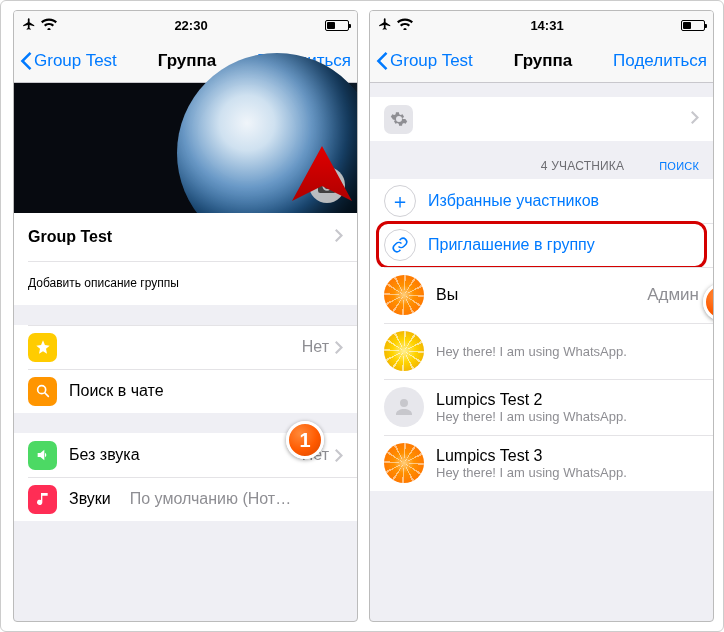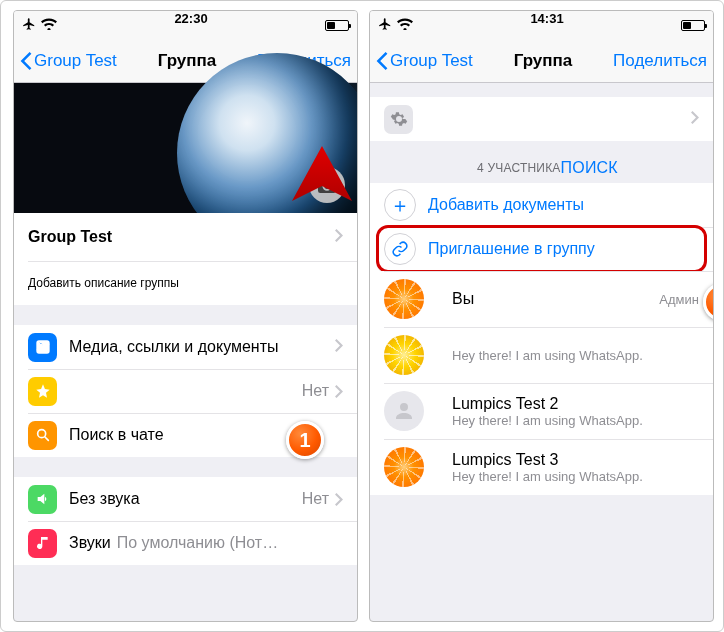--- a/index.html
+++ b/index.html
@@ -29,20 +29,21 @@
     overflow: hidden;
   }
   .phone.left { left: 12px; }
   .phone.right { left: 368px; }
 
   
   .statusbar {
     height: 28px;
     background: #f8f8f8;
     display: flex;
+    align-items: center;
     justify-content: space-between;
     padding: 0 8px;
     font-size: 13px;
     font-weight: 500;
     color: #000;
   }
   .sb-left, .sb-right { display: flex; align-items: center; gap: 5px; }
   .sb-time { font-weight: 600; }
   .airplane-icon, .wifi-icon { display:inline-block; }
   .battery {
@@ -130,25 +131,25 @@
   .icon-pink { background:#ff2d55; }
   .group-name { font-weight:600; height:48px; }
   .desc-cell { font-size:12px; height:44px; }
 
   
   .cell .settings-ico {
     width:29px; height:29px; border-radius:7px; background:#e5e5ea;
     display:flex;align-items:center;justify-content:center; margin-right:12px; flex-shrink:0;
   }
   .section-header {
-    display:flex; align-items:center; justify-content:center;
+    display:flex; align-items:center; justify-content:flex-end;
     padding: 18px 14px 6px 26px;
-    font-size:12px; color:#6d6d72; text-transform:uppercase; letter-spacing:0.2px;
-  }
-  .section-header .search { color:#007aff; font-size:16px;}
+    font-size:12px; color:#6d6d72; text-transform:uppercase; letter-spacing:0.2px;gap:35px;
+  }
+  .section-header .search { color:#007aff; font-size:11px;}
   .round-ico {
     width:32px;height:32px;border-radius:50%;background:#fff;border:1px solid #d1d1d6;
     display:flex;align-items:center;justify-content:center;margin-right:12px;flex-shrink:0;
     color:#007aff;font-size:20px;font-weight:300;
   }
   .cell.link { color:#007aff; }
   .avatar {
     width:40px;height:40px;border-radius:50%;margin-right:12px;flex-shrink:0;
     position:relative; overflow:hidden;
   }
@@ -159,25 +160,25 @@
       repeating-conic-gradient(from 0deg at 50% 50%, rgba(255,255,255,0.5) 0deg 6deg, transparent 6deg 30deg);
     mix-blend-mode: screen;
   }
   .avatar.yellow { background: radial-gradient(circle at 50% 50%, #ffef9a 0%, #ffd400 40%, #f0b000 80%); }
   .avatar.yellow::after{
     content:""; position:absolute; inset:0;
     background:
       repeating-conic-gradient(from 0deg at 50% 50%, rgba(255,255,255,0.6) 0deg 6deg, transparent 6deg 30deg);
   }
   .avatar.grey { background:#e7e7ec; display:flex;align-items:center;justify-content:center;}
-  .member-cell { height:56px;gap:16px; }
+  .member-cell { height:56px; }
   .member-col { display:flex; flex-direction:column; justify-content:center; min-width:0; flex:1;}
   .member-name { font-size:16px; color:#000; }
   .member-status { font-size:13px; color:#8e8e93; white-space:nowrap; overflow:hidden; text-overflow:ellipsis;}
-  .admin { font-size:13px; color:#8e8e93; margin-left:auto;}
+  .admin { font-size:17px; color:#8e8e93; margin-left:auto;}
   .export { color:#007aff; }
 
   
   .invite-wrap { position:relative; }
   .highlight {
     position:absolute; left:6px; right:6px; top:-2px; bottom:-2px;
     border: 3px solid #d40000;
     border-radius: 12px;
     pointer-events:none;
     box-shadow: 0 1px 0 rgba(0,0,0,0.06);
@@ -260,36 +261,20 @@
         </span>
       </div>
       <div class="cell desc-cell div-top">
         <span>Добавить описание группы</span>
       </div>
     </div>
 
     <div class="section-gap"></div>
 
     <div class="section">
-      <div class="cell">
-        <span class="icon-sq icon-blue">
-          <svg width="16" height="16" viewBox="0 0 24 24">
-              <path fill="#fff" d="M4 4h16v16H4z M4 4l6 6 4-4 6 6" stroke="#fff" stroke-width="2"></path>
-              <rect x="3" y="3" width="18" height="18" rx="3" fill="none" stroke="#fff" stroke-width="2"></rect>
-              <circle cx="9" cy="9" r="2" fill="#fff"></circle>
-              <path d="M3 17l6-6 4 4 8-8" stroke="#fff" stroke-width="2" fill="none"></path>
-            </svg>
-        </span>
-        <span>Медиа, ссылки и документы</span>
-        <span class="chev">
-          <svg width="8" height="13" viewBox="0 0 8 13">
-              <path fill="#c7c7cc" d="M0 1.5L1.5 0 8 6.5 1.5 13 0 11.5l5-5z"></path>
-            </svg>
-        </span>
-      </div>
       <div class="cell div-top">
         <span class="icon-sq icon-yellow">
           <svg width="16" height="16" viewBox="0 0 24 24">
               <path fill="#fff" d="M12 2l2.9 6.9L22 10l-5.5 4.8L18 22l-6-3.6L6 22l1.5-7.2L2 10l7.1-1.1z"></path>
             </svg>
         </span>
         <span class="right-detail">
           <span>Нет</span>
           <svg width="8" height="13" viewBox="0 0 8 13">
               <path fill="#c7c7cc" d="M0 1.5L1.5 0 8 6.5 1.5 13 0 11.5l5-5z"></path>
@@ -324,21 +309,21 @@
             </svg>
         </span>
       </div>
       <div class="cell div-top">
         <span class="icon-sq icon-pink">
           <svg width="16" height="16" viewBox="0 0 24 24">
               <path fill="#fff" d="M9 3v10.6A4 4 0 1 0 11 17V7h8V3H9z"></path>
             </svg>
         </span>
         <span>Звуки</span>
-        <span class="grey" style="margin-left:6px;">По умолчанию (Нот…</span>
+        <span class="grey" style="margin-left:19px;">По умолчанию (Нот…</span>
       </div>
     </div>
 
     <div class="step-badge step1">
         <span>1</span>
       </div>
     <svg class="arrow-anno" viewBox="0 0 80 300">
       <defs>
         <linearGradient id="argrad" x1="0" y1="0" x2="0" y2="1">
           <stop offset="0" stop-color="#e00000"></stop>
@@ -399,21 +384,21 @@
       </span>
     </div>
 
     <div class="section-header">
       <span>4 УЧАСТНИКА</span>
       <span class="search">ПОИСК</span>
     </div>
 
     <div class="cell link">
       <span class="round-ico">＋</span>
-      <span>Добавить документы</span>
+      <span>Избранные участников</span>
     </div>
 
     <div class="invite-wrap">
       <div class="cell link div-top">
         <span class="round-ico">
           <svg width="18" height="18" viewBox="0 0 24 24">
               <path fill="none" stroke="#007aff" stroke-width="2" d="M10 14a5 5 0 0 0 7 0l3-3a5 5 0 0 0-7-7l-1.5 1.5M14 10a5 5 0 0 0-7 0l-3 3a5 5 0 0 0 7 7l1.5-1.5"></path>
             </svg>
         </span>
         <span>Приглашение в группу</span>

